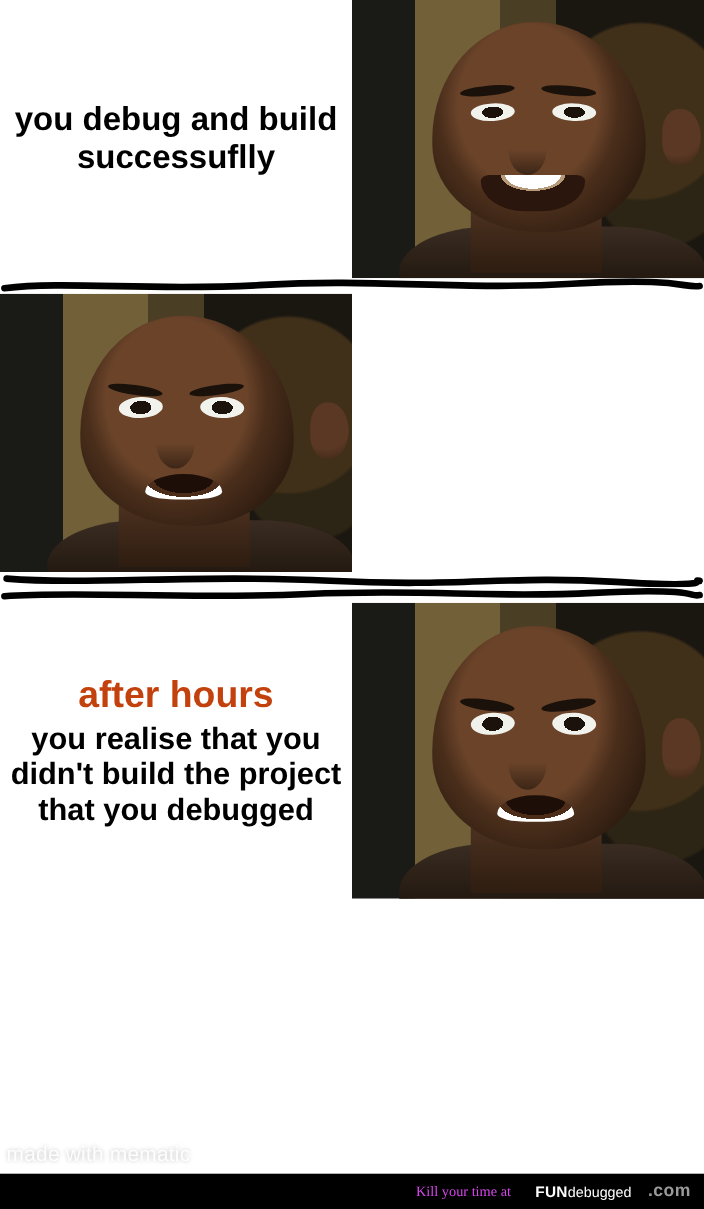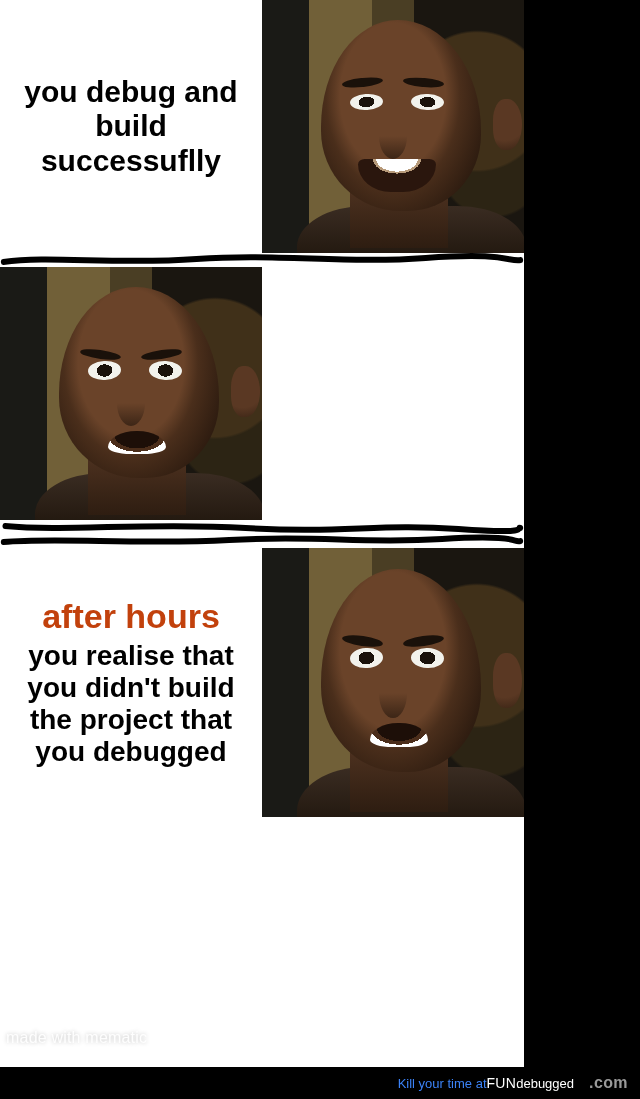--- a/index.html
+++ b/index.html
@@ -1,18 +1,18 @@
 <!DOCTYPE html>
 <html><head>
 <meta charset="utf-8">
 <style>
   * { margin: 0; padding: 0; box-sizing: border-box; }
   html, body { width: 640px; height: 1099px; background: #000; font-family: Arial, Helvetica, sans-serif; }
   .meme-wrap {
-    width: 524px;
+    width: 640px;
     height: 1067px;
     background: #fff;
     position: relative;
     overflow: hidden;
   }
   .panel-row {
     display: flex;
     width: 100%;
     height: 253px;
   }
@@ -52,43 +52,43 @@
   }
   .divider svg {
     position: absolute;
     inset: 0;
     width: 100%;
     height: 100%;
   }
   .watermark-meme {
     position: absolute;
     left: 6px;
-    bottom: 20px;
-    font-size: 16px;
+    bottom: 6px;
+    font-size: 19px;
     color: rgba(255,255,255,0.92);
     letter-spacing: 0.2px;
     text-shadow: 0 0 4px rgba(0,0,0,0.25);
     pointer-events: none;
     font-weight: 400;
   }
   .site-bar {
     width: 640px;
     height: 32px;
     background: #000;
     color: #fff;
     display: flex;
     align-items: center;
     justify-content: flex-end;
     padding-right: 12px;
     font-size: 13px;
   }
-  .site-bar .brand-fun { font-weight: 400; font-size: 14px; letter-spacing: 0.3px; }
+  .site-bar .brand-fun { font-weight: 700; font-size: 14px; letter-spacing: 0.3px; }
   .site-bar .brand-sub { font-weight: 400; font-size: 13px; }
   .site-bar .brand-com { font-size: 16px; color: #9a9a9a; letter-spacing: 0.4px; margin-left: 15px; font-weight: bold; }
-  .site-bar .lead { color: #3b82f6; margin-right: 0; }
+  .site-bar .lead { color: #d946ef; margin-right: 22px; font-family: Liberation Serif, serif; }
 
   
   .face-bg {
     position: absolute; inset: 0;
     background:
       radial-gradient(circle at 82% 40%, #403019 0 26%, transparent 27%),
       radial-gradient(circle at 88% 65%, #2c2414 0 18%, transparent 19%),
       linear-gradient(90deg, #1a1a16 0 18%, #716038 18% 42%, #4a3e24 42% 58%, #1a1610 58% 100%);
   }
   .face {

